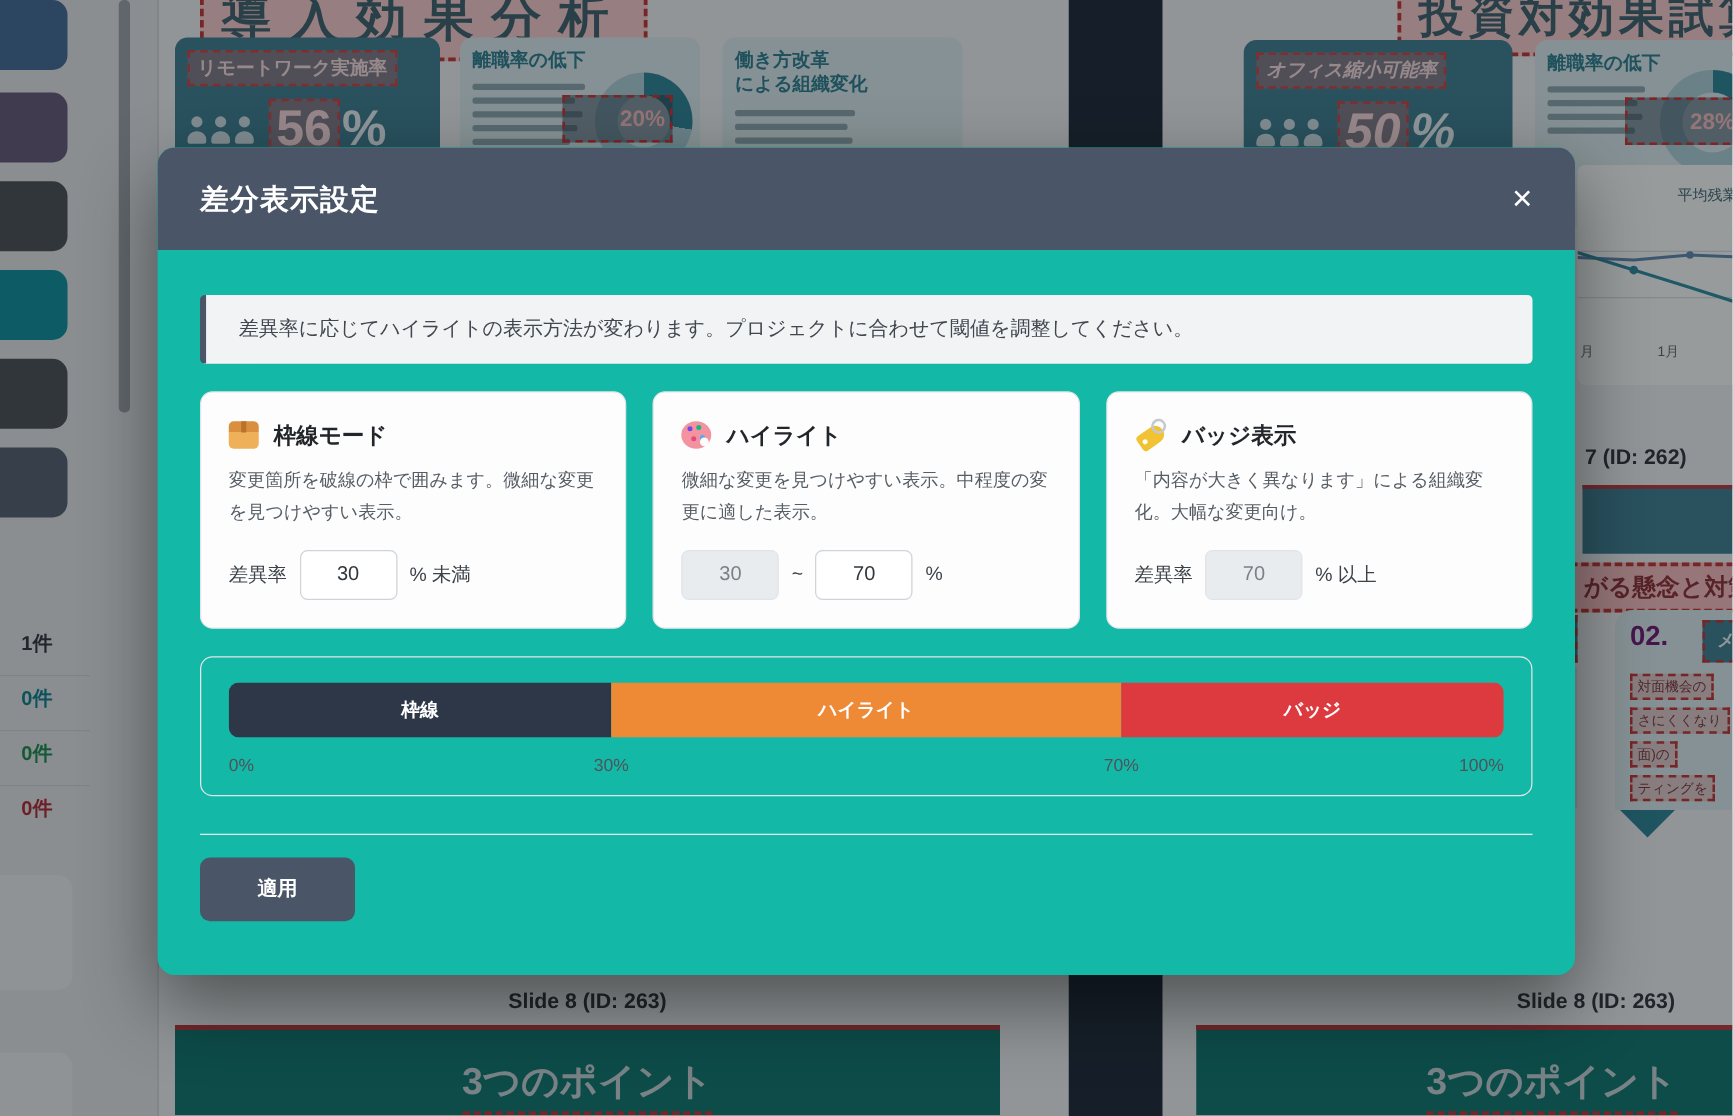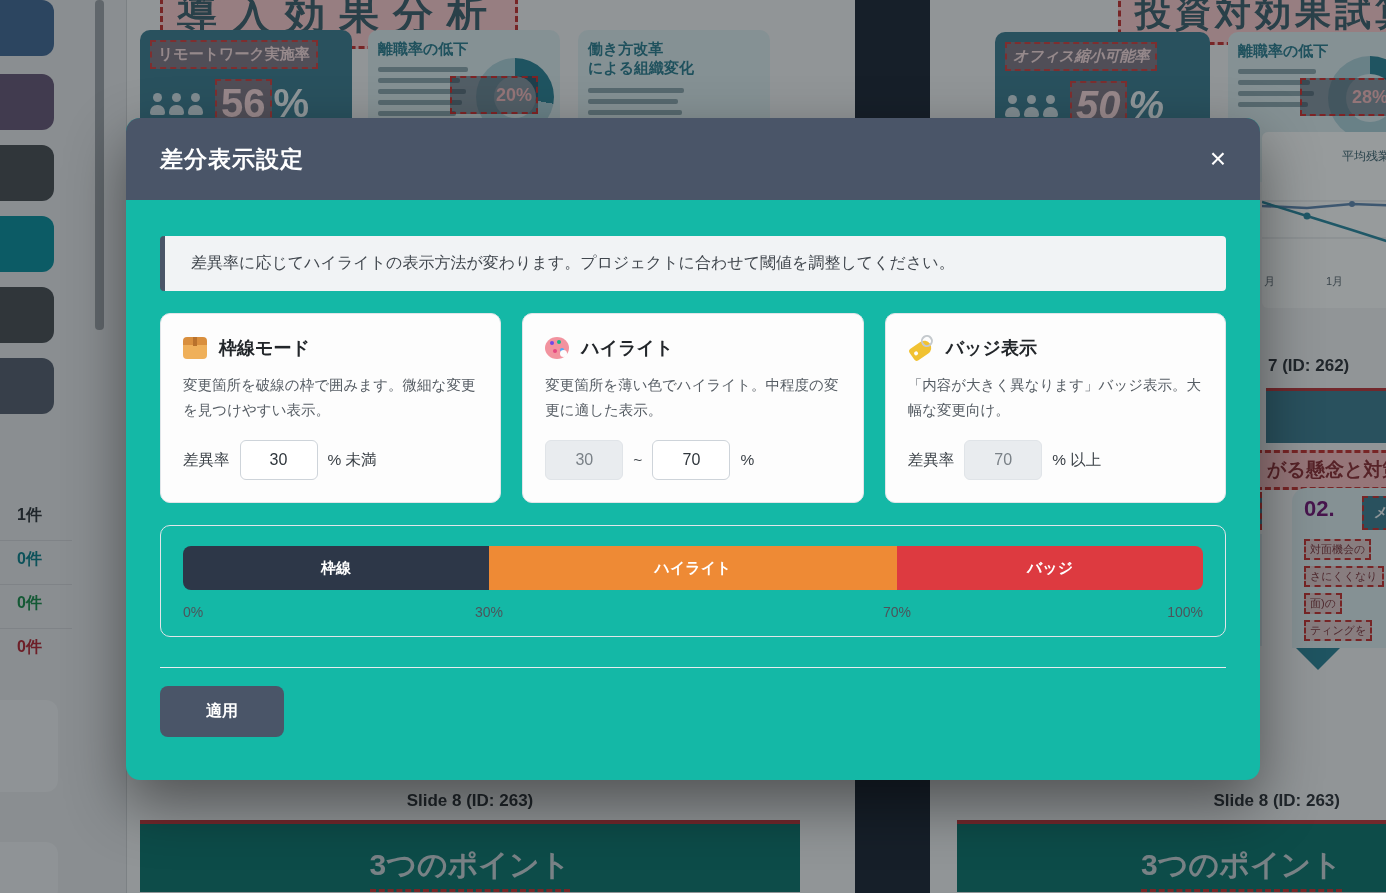--- a/index.html
+++ b/index.html
@@ -261,35 +261,35 @@
             <input class="num" type="text" value="30" style="">
             <span>% 未満</span>
           </div>
         </div>
 
         <div class="card">
           <div class="card-head">
             <span class="icon-palette"></span>
             <span>ハイライト</span>
           </div>
-          <div class="card-desc">変更箇所を薄い色でハイライト。中程度の変更に適した表示。</div>
+          <div class="card-desc">微細な変更を見つけやすい表示。中程度の変更に適した表示。</div>
           <div class="card-ctrl">
             <input class="num" type="text" disabled="" value="30" style="">
             <span>~</span>
             <input class="num" type="text" value="70" style="">
             <span>%</span>
           </div>
         </div>
 
         <div class="card">
           <div class="card-head">
             <span class="icon-tag"></span>
             <span>バッジ表示</span>
           </div>
-          <div class="card-desc">「内容が大きく異なります」バッジ表示。大幅な変更向け。</div>
+          <div class="card-desc">「内容が大きく異なります」による組織変化。大幅な変更向け。</div>
           <div class="card-ctrl">
             <span>差異率</span>
             <input class="num" type="text" disabled="" value="70" style="">
             <span>% 以上</span>
           </div>
         </div>
       </div>
 
       <div class="scalebox">
         <div class="segbar">

